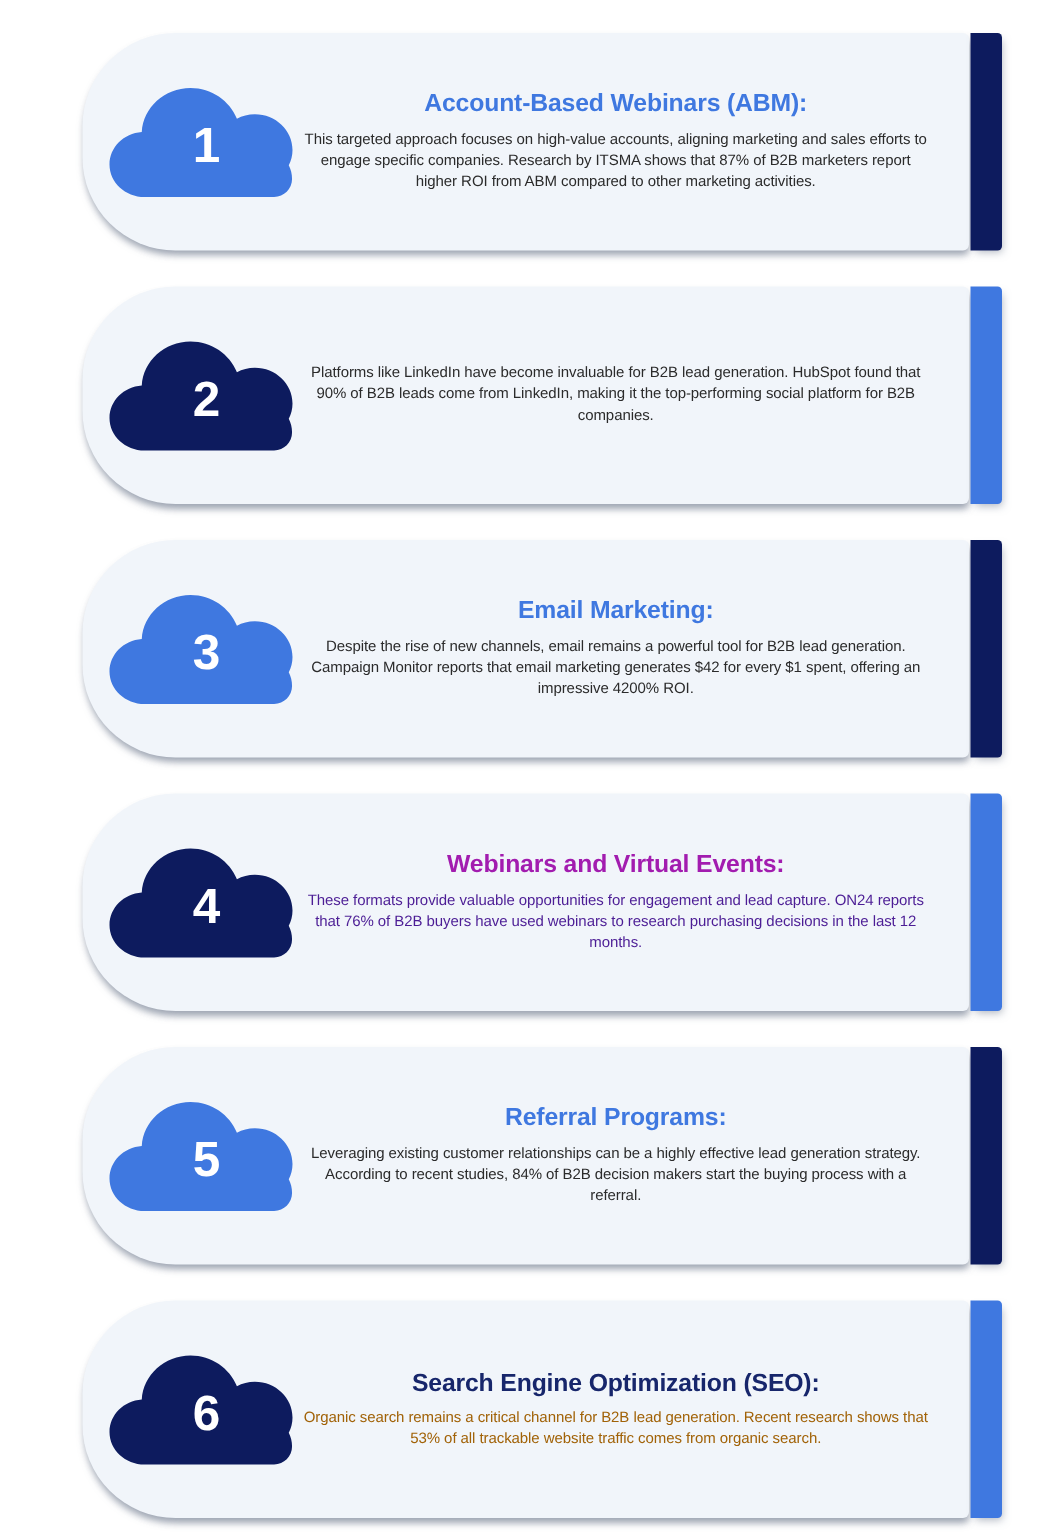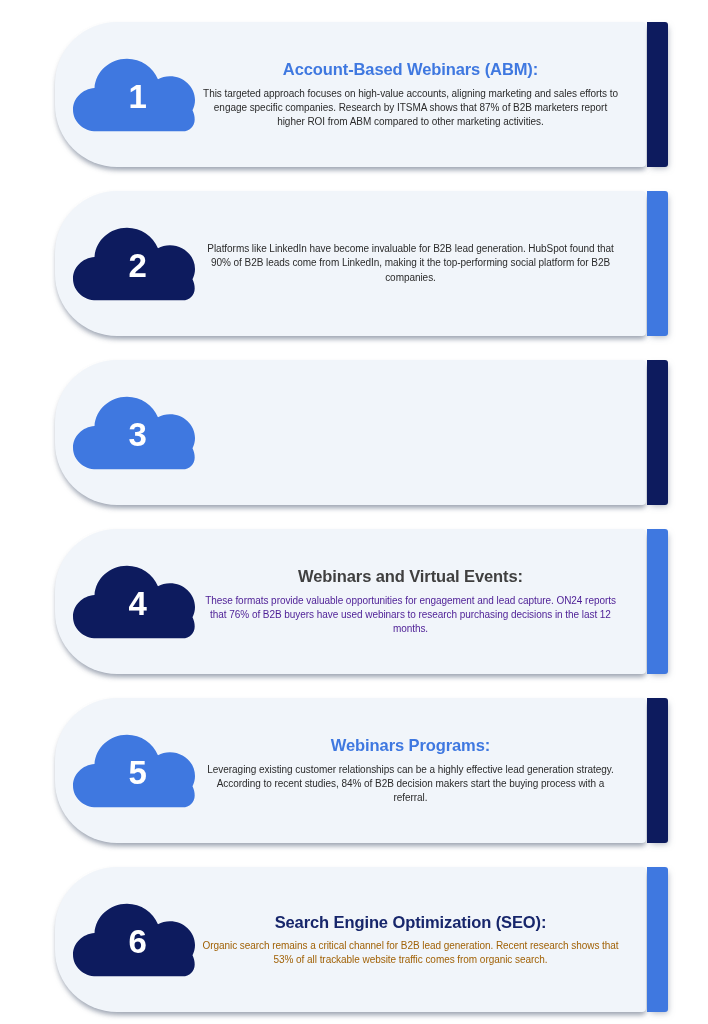--- a/index.html
+++ b/index.html
@@ -142,48 +142,52 @@
       <div class="accent-bar" style="background: rgb(63, 120, 224);"></div>
     </div>
     <div class="card">
       <div class="card-body" style="background: rgb(241, 245, 250);">
         <div class="cloud-wrap">
           <svg class="cloud-svg" viewBox="0 0 122.5 73">
             <path d="M23.5,73 C10.5,73 0,63.2 0,51.2 C0,39.8 9.5,30.4 21.6,29.5 C22.6,13 36.8,0 54.2,0 C68.3,0 80.4,8.5 85.3,20.6 C88.8,18.7 92.9,17.6 97.3,17.6 C111.2,17.6 122.5,28.3 122.5,41.5 C122.5,45.2 121.6,48.7 120,51.8 C121.4,54.6 122.2,57.7 122.2,61 C122.2,67.6 116.8,73 110.2,73 Z" fill="#3f78e0"></path>
           </svg>
           <span class="cloud-number">3</span>
         </div>
+        <div class="card-text">
+          <div class="card-title" style="color: rgb(63, 120, 224);">Email Marketing:</div>
+          <div class="card-desc" style="color: rgb(43, 43, 43);">Despite the rise of new channels, email remains a powerful tool for B2B lead generation. Campaign Monitor reports that email marketing generates $42 for every $1 spent, offering an impressive 4200% ROI.</div>
+        </div>
       </div>
       <div class="accent-bar" style="background: rgb(13, 27, 94);"></div>
     </div>
     <div class="card">
       <div class="card-body" style="background: rgb(241, 245, 250);">
         <div class="cloud-wrap">
           <svg class="cloud-svg" viewBox="0 0 122.5 73">
             <path d="M23.5,73 C10.5,73 0,63.2 0,51.2 C0,39.8 9.5,30.4 21.6,29.5 C22.6,13 36.8,0 54.2,0 C68.3,0 80.4,8.5 85.3,20.6 C88.8,18.7 92.9,17.6 97.3,17.6 C111.2,17.6 122.5,28.3 122.5,41.5 C122.5,45.2 121.6,48.7 120,51.8 C121.4,54.6 122.2,57.7 122.2,61 C122.2,67.6 116.8,73 110.2,73 Z" fill="#0d1b5e"></path>
           </svg>
           <span class="cloud-number">4</span>
         </div>
         <div class="card-text">
-          <div class="card-title" style="color: #404040;">Webinars and Virtual Events:</div>
+          <div class="card-title" style="color: #a21caf;">Webinars and Virtual Events:</div>
           <div class="card-desc" style="color: #4c1d95;">These formats provide valuable opportunities for engagement and lead capture. ON24 reports that 76% of B2B buyers have used webinars to research purchasing decisions in the last 12 months.</div>
         </div>
       </div>
       <div class="accent-bar" style="background: rgb(63, 120, 224);"></div>
     </div>
     <div class="card">
       <div class="card-body" style="background: rgb(241, 245, 250);">
         <div class="cloud-wrap">
           <svg class="cloud-svg" viewBox="0 0 122.5 73">
             <path d="M23.5,73 C10.5,73 0,63.2 0,51.2 C0,39.8 9.5,30.4 21.6,29.5 C22.6,13 36.8,0 54.2,0 C68.3,0 80.4,8.5 85.3,20.6 C88.8,18.7 92.9,17.6 97.3,17.6 C111.2,17.6 122.5,28.3 122.5,41.5 C122.5,45.2 121.6,48.7 120,51.8 C121.4,54.6 122.2,57.7 122.2,61 C122.2,67.6 116.8,73 110.2,73 Z" fill="#3f78e0"></path>
           </svg>
           <span class="cloud-number">5</span>
         </div>
         <div class="card-text">
-          <div class="card-title" style="color: rgb(63, 120, 224);">Webinars Programs:</div>
+          <div class="card-title" style="color: rgb(63, 120, 224);">Referral Programs:</div>
           <div class="card-desc" style="color: rgb(43, 43, 43);">Leveraging existing customer relationships can be a highly effective lead generation strategy. According to recent studies, 84% of B2B decision makers start the buying process with a referral.</div>
         </div>
       </div>
       <div class="accent-bar" style="background: rgb(13, 27, 94);"></div>
     </div>
     <div class="card">
       <div class="card-body" style="background: rgb(241, 245, 250);">
         <div class="cloud-wrap">
           <svg class="cloud-svg" viewBox="0 0 122.5 73">
             <path d="M23.5,73 C10.5,73 0,63.2 0,51.2 C0,39.8 9.5,30.4 21.6,29.5 C22.6,13 36.8,0 54.2,0 C68.3,0 80.4,8.5 85.3,20.6 C88.8,18.7 92.9,17.6 97.3,17.6 C111.2,17.6 122.5,28.3 122.5,41.5 C122.5,45.2 121.6,48.7 120,51.8 C121.4,54.6 122.2,57.7 122.2,61 C122.2,67.6 116.8,73 110.2,73 Z" fill="#0d1b5e"></path>

